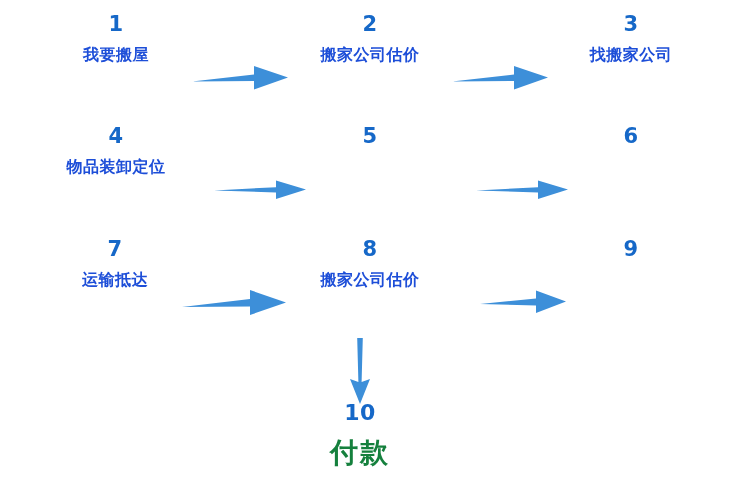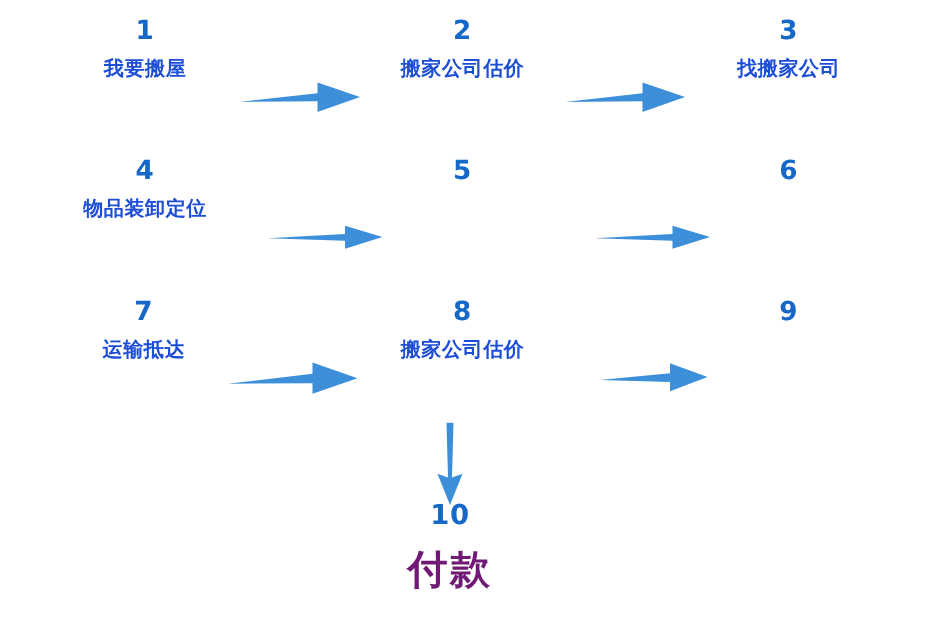--- a/index.html
+++ b/index.html
@@ -100,23 +100,23 @@
     text-align: center;
     line-height: 1;
   }
   .step-final .step-num {
     font-size: 22px;
     height: 27px;
   }
   .step-final .final-label {
     display: block;
     margin-top: 10px;
-    font-size: 32px;
+    font-size: 28px;
     font-weight: bold;
-    color: #701a75;
+    color: #15803d;
     letter-spacing: 2px;
     white-space: nowrap;
   }
 </style>
 </head>
 <body>
 
 <div id="flow-root">
 
   <div class="flow-row row-1">

